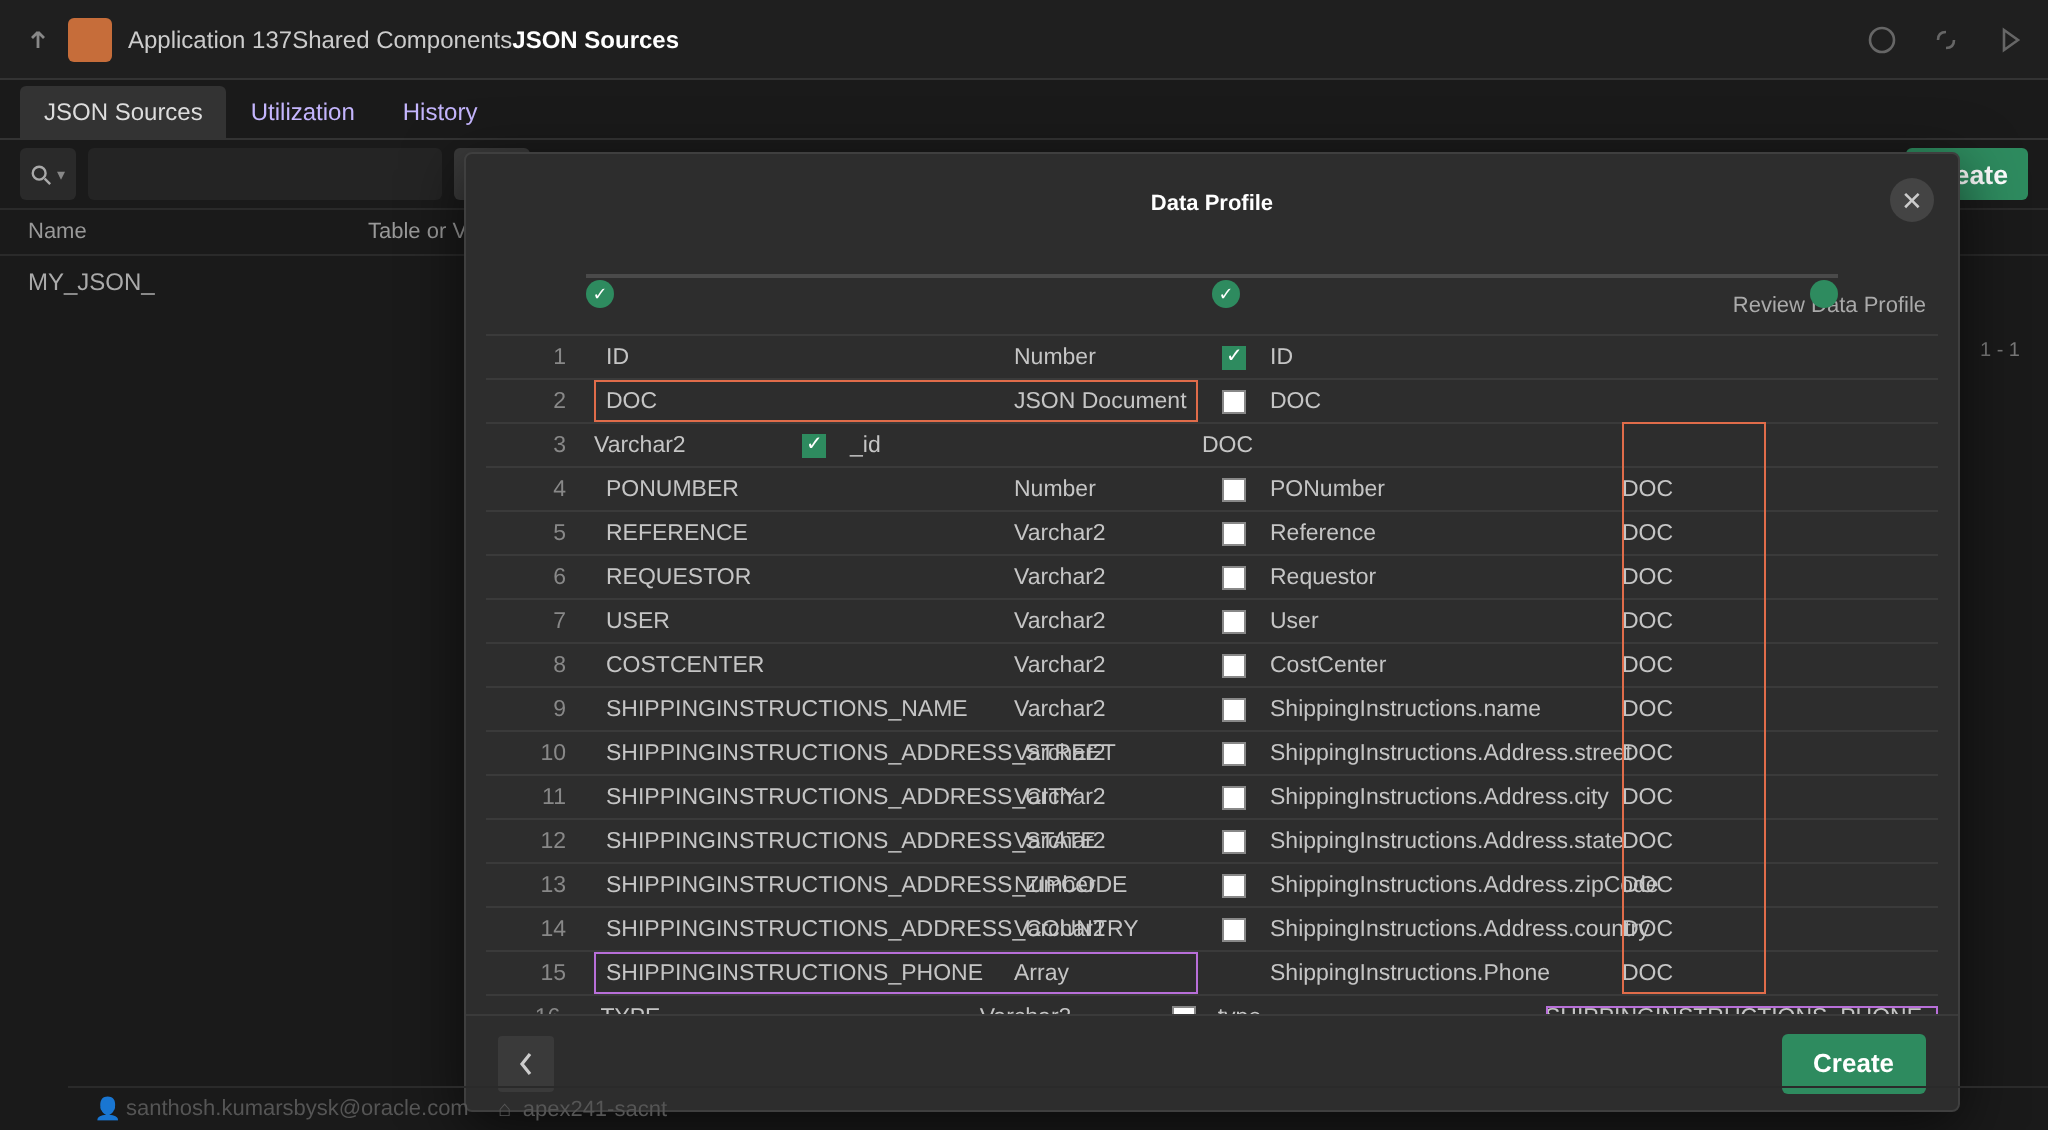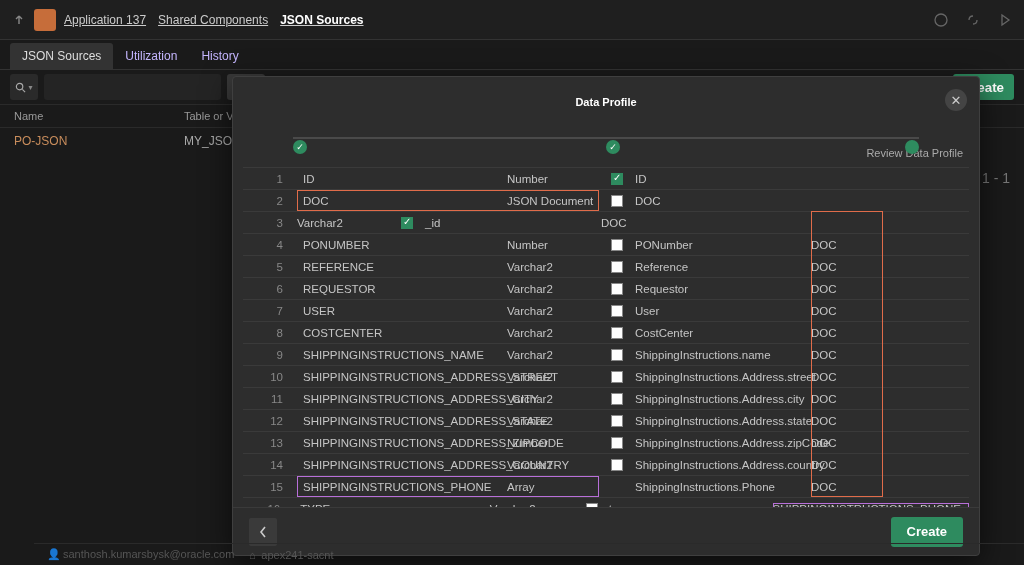--- a/index.html
+++ b/index.html
@@ -11,21 +11,21 @@
     overflow: hidden; position: relative;
   }
   
   .topbar {
     height: 40px; background: #1f1f1f;
     display: flex; align-items: center; padding: 0 10px;
     border-bottom: 1px solid #333;
   }
   .up-btn { width: 18px; height: 18px; display:flex; align-items:center; justify-content:center; color:#777; margin-right:6px; }
   .app-icon { width:22px; height:22px; background:#c66d3a; border-radius:3px; margin-right:8px; }
-  .breadcrumb { display:flex; gap:12px; color:#ccc; font-size:12px;text-decoration:underline; }
+  .breadcrumb { display:flex; gap:0; color:#ccc; font-size:12px; }
   .breadcrumb span:last-child { font-weight:600; color:#fff; }
   .topbar-right { margin-left:auto; display:flex; gap:14px; color:#666; }
   .topbar-right span { width:18px; height:18px; display:flex; align-items:center; justify-content:center; }
 
   
   .tabbar { height:30px; display:flex; align-items:flex-end; padding:0 10px; border-bottom:1px solid #333; }
   .tab { padding:6px 12px; color:#c4b5fd; font-size:12px; border-radius:3px 3px 0 0; }
   .tab.active { background:#333; color:#ddd; }
 
   
@@ -34,21 +34,21 @@
   .search-box::after { content:"▾"; font-size:8px; margin-left:2px; }
   .search-input { flex:0 0 150px; height:26px; background:#242424; border:none; border-radius:3px; }
   .go-btn { height:26px; padding:0 10px; background:#3a3a3a; color:#ccc; border:none; border-radius:3px; }
   .create-btn-top { margin-left:auto; height:26px; padding:0 10px; background:#2e8b5f; color:#fff; border:none; border-radius:3px; font-weight:600; }
 
   
   .bg-thead { height:24px; display:flex; padding:0 14px; color:#999; font-size:11px; align-items:center; border-top:1px solid #2a2a2a; border-bottom:1px solid #2a2a2a; }
   .bg-thead .c1 { width:170px; } .bg-thead .c2 { flex:1; }
   .bg-row { height:26px; display:flex; padding:0 14px; align-items:center; color:#c98d5c; font-size:12px; }
   .bg-row .c1 { width:170px; } .bg-row .c2 { flex:1; color:#aaa; }
-  .bg-count { position:absolute; right:14px; top:170px; color:#777; font-size:14px; }
+  .bg-count { position:absolute; right:14px; top:170px; color:#777; font-size:10px; }
 
   
   .footer {
     position:absolute; bottom:0; left:0; right:0; height:22px;
     display:flex; align-items:center; gap:12px; padding:0 14px;
     color:#555; font-size:11px; border-top:1px solid #2a2a2a;margin-left:34px;
   }
   .footer .ic { width:12px; height:12px; display:inline-flex; align-items:center; justify-content:center; margin-right:3px; }
 
   
@@ -146,21 +146,20 @@
   <input class="search-input" style="">
   <button class="go-btn">Go</button>
   <button class="create-btn-top">Create</button>
 </div>
 
 <div class="bg-thead">
   <div class="c1">Name</div>
   <div class="c2">Table or Vi</div>
 </div>
 <div class="bg-row">
-  <div class="c1">PO-JSON</div>
   <div class="c2">MY_JSON_</div>
 </div>
 <div class="bg-count">1 - 1</div>
 
 <div class="modal">
   <div class="modal-head">
     <div class="modal-title">Data Profile</div>
     <div class="modal-close">✕</div>
   </div>
   <div class="stepper">

